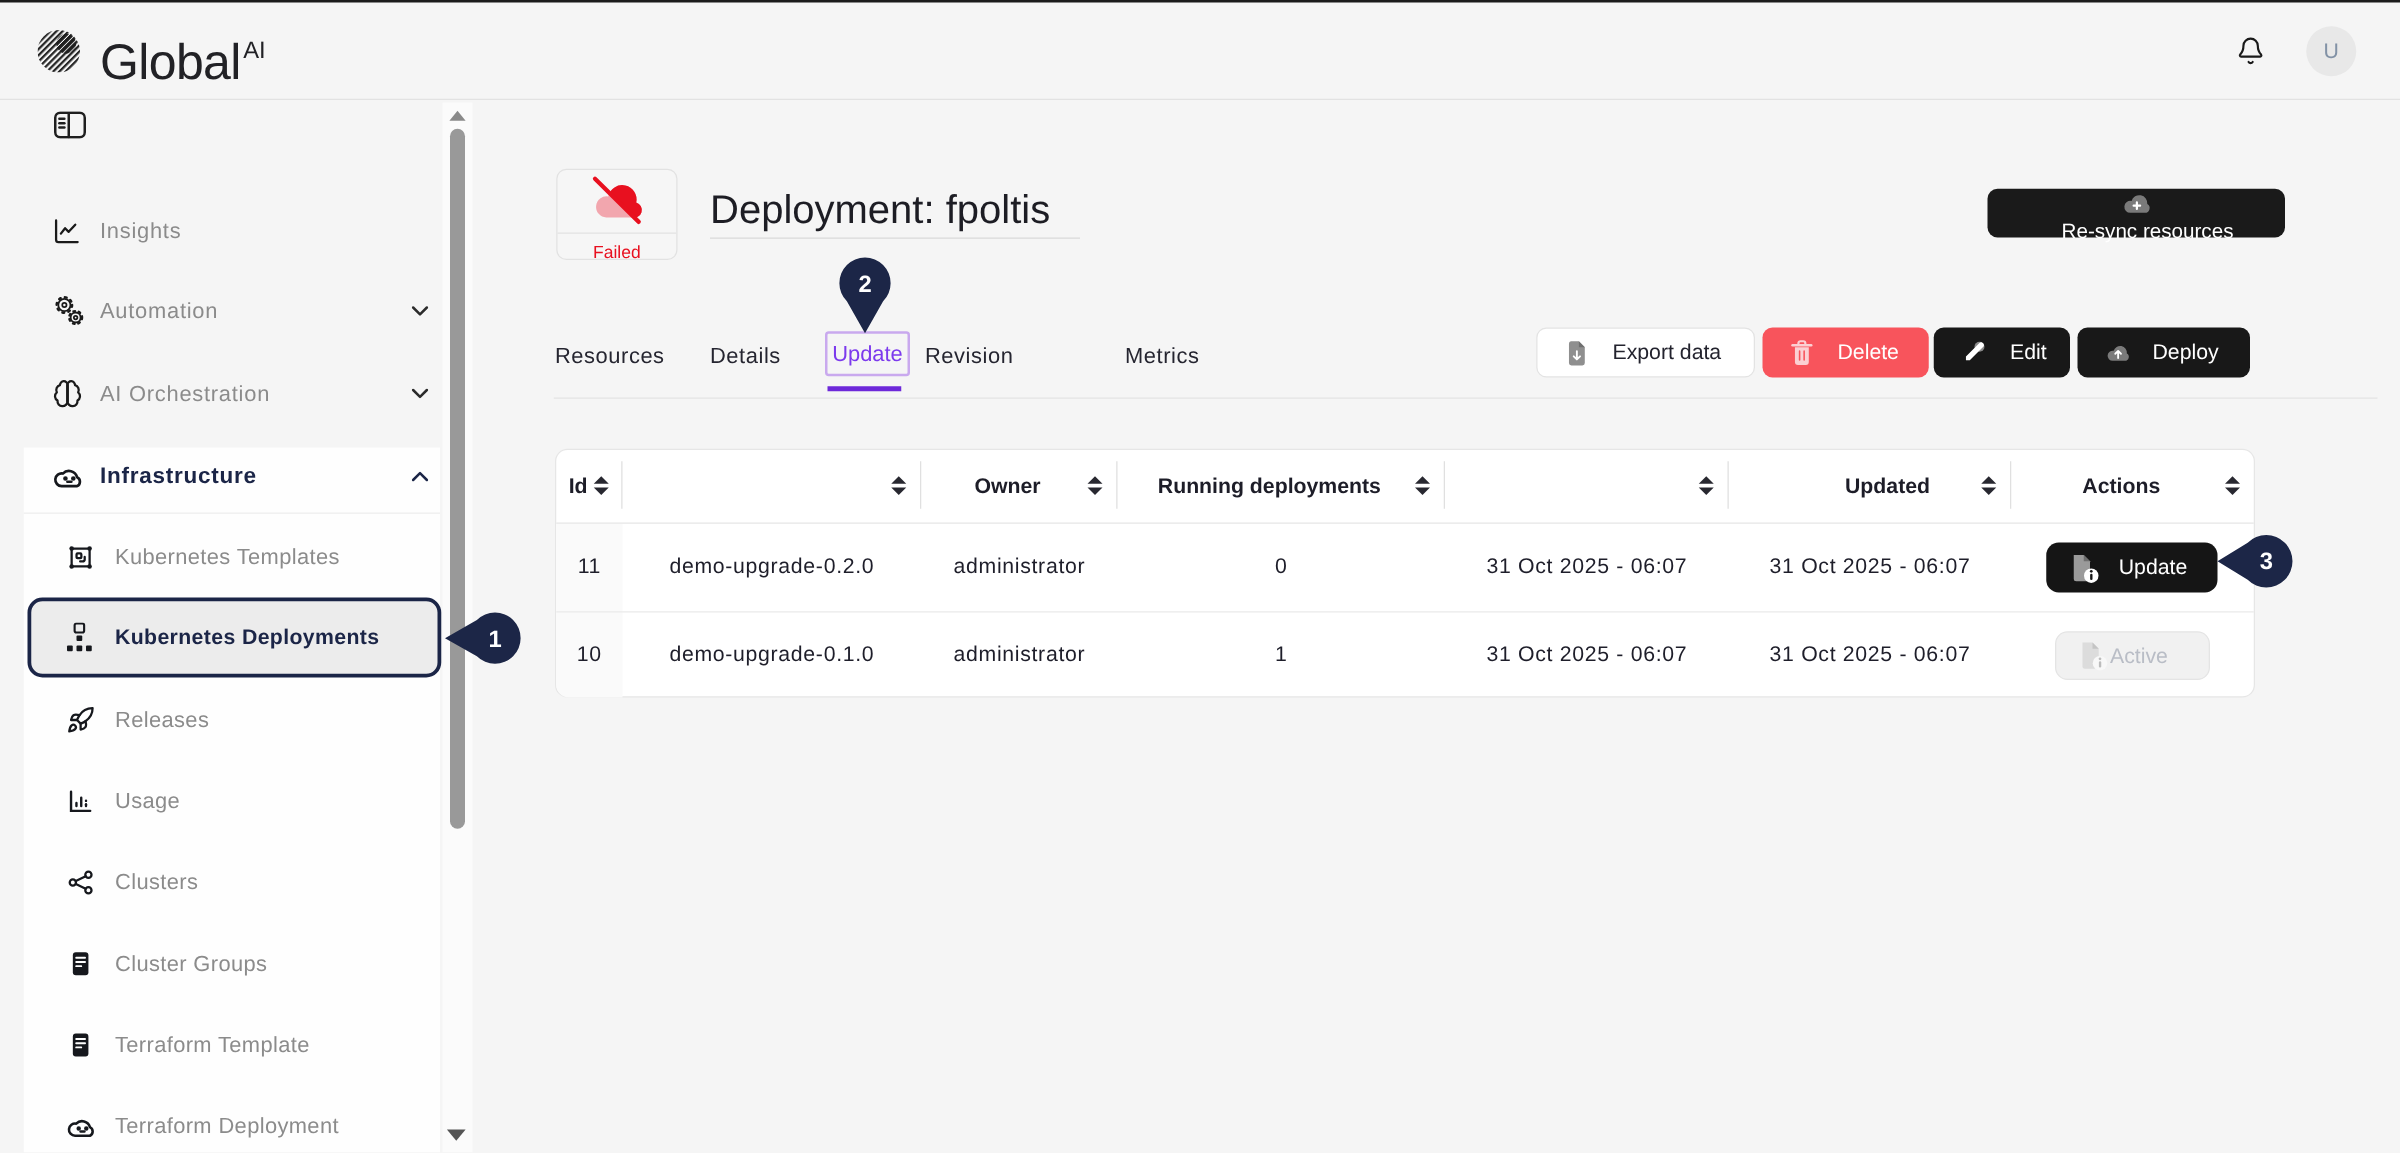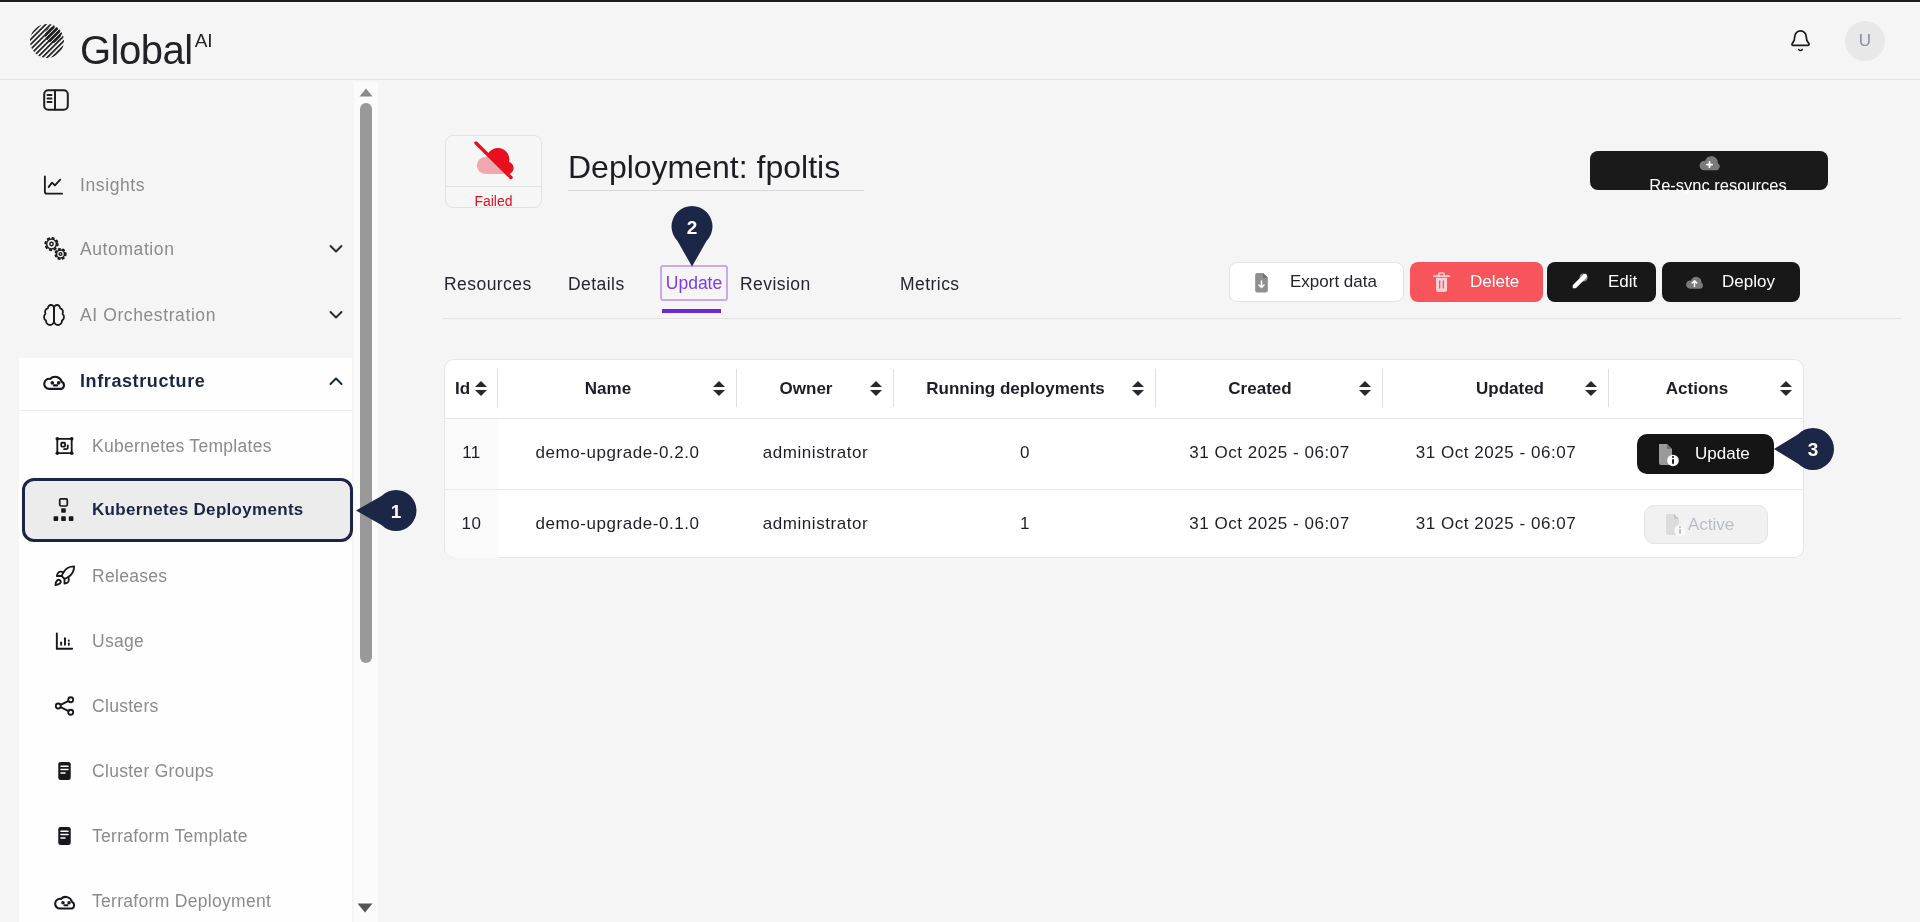--- a/index.html
+++ b/index.html
@@ -354,27 +354,25 @@
 <div id="tbl" class="abs">
   <div class="col-div" style="left:52px;"></div>
   <div class="col-div" style="left:291px;"></div>
   <div class="col-div" style="left:448px;"></div>
   <div class="col-div" style="left:710px;"></div>
   <div class="col-div" style="left:937px;"></div>
   <div class="col-div" style="left:1163px;"></div>
   <div id="idcol"></div>
   <div class="th" style="left:0; width:35px;">Id</div>
     <span class="sort" style="left:30px;"></span>
-  <div class="th" style="left:52px; width:222px;">Name</div>
     <span class="sort" style="left:268px;"></span>
   <div class="th" style="left:291px; width:140px;">Owner</div>
     <span class="sort" style="left:425px;"></span>
   <div class="th" style="left:448px; width:245px;">Running deployments</div>
     <span class="sort" style="left:687px;"></span>
-  <div class="th" style="left:710px; width:210px;">Created</div>
     <span class="sort" style="left:914px;"></span>
   <div class="th" style="left:937px; width:209px;padding-left:47px;">Updated</div>
     <span class="sort" style="left:1140px;"></span>
   <div class="th" style="left:1163px; width:178px;">Actions</div>
     <span class="sort" style="left:1335px;"></span>
   <div id="hdrline"></div>
   <div id="rowline"></div>
   <div class="td" style="left:0; top:58px; width:53px; height:70px;">11</div>
   <div class="td" style="left:53px; top:58px; width:239px; height:70px;">demo-upgrade-0.2.0</div>
   <div class="td" style="left:292px; top:58px; width:157px; height:70px;">administrator</div>

